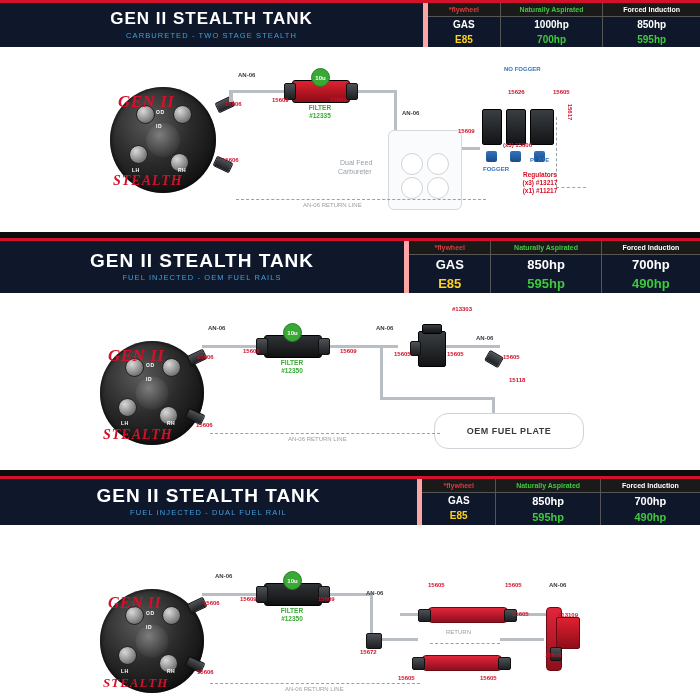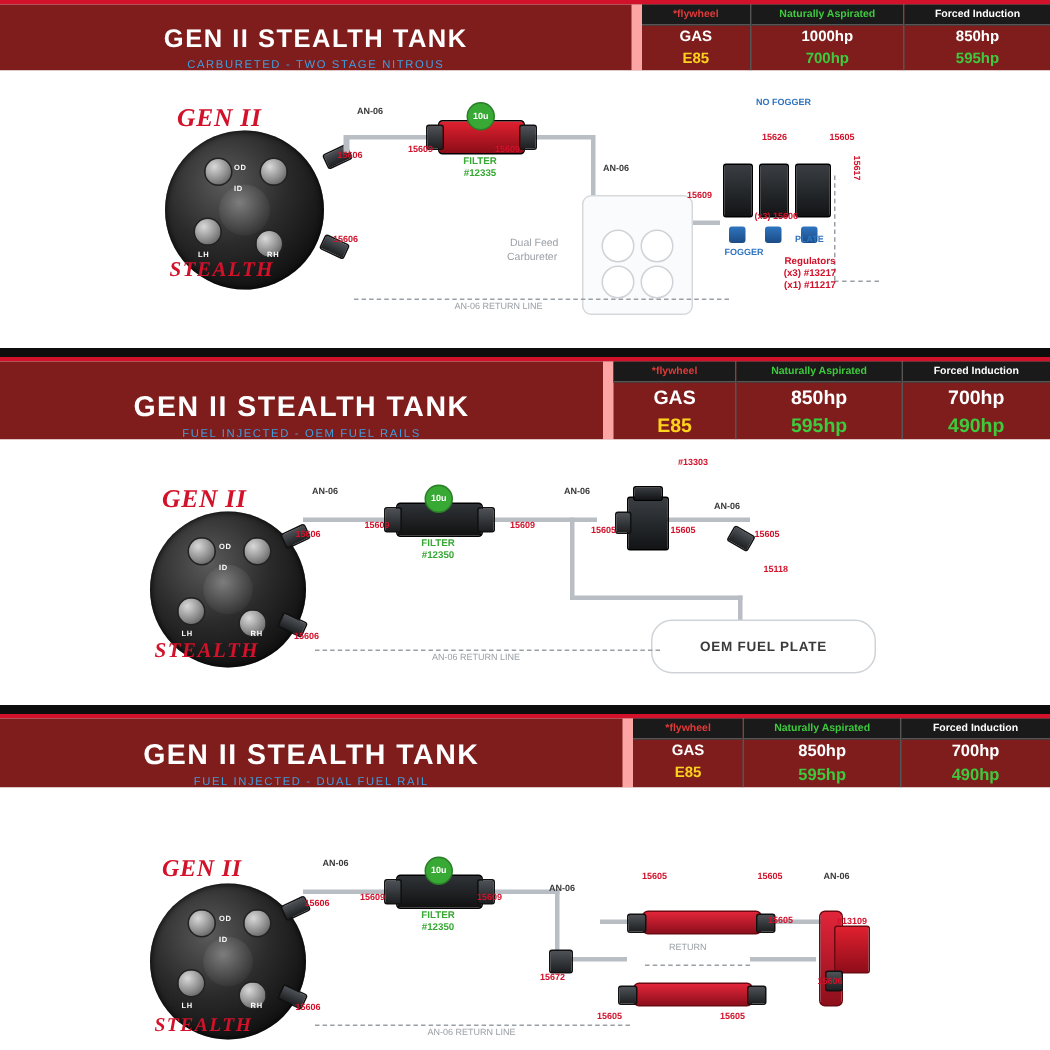--- a/index.html
+++ b/index.html
@@ -1,42 +1,42 @@
 <!DOCTYPE html>
 <html><head>
 <meta charset="utf-8">
 <style>
   html,body{margin:0;padding:0;background:#fff;}
   body{width:700px;height:700px;font-family:"Liberation Sans",sans-serif;position:relative;overflow:hidden;}
   .panel{position:absolute;left:0;width:700px;background:#fff;}
   .panel-inner{position:relative;width:700px;height:100%;}
-  .hdr{position:relative;height:44px;background:#7f1d1d;display:flex;align-items:flex-end;}
+  .hdr{position:relative;height:44px;background:#0f172a;display:flex;align-items:center;}
   .hdr .title-wrap{flex:1;display:flex;flex-direction:column;align-items:center;justify-content:center;}
   .hdr .title{color:#fff;font-weight:bold;letter-spacing:1px;font-size:17px;line-height:18px;}
   .hdr .sub{color:#3f9fe0;font-size:7.5px;letter-spacing:1.1px;margin-top:3px;}
   .redline{height:3px;background:#d2112a;width:100%;}
-  .spec{display:flex;align-items:stretch;border-left:7px solid #fca5a5;}
+  .spec{display:flex;align-items:stretch;border-left:5px solid #fca5a5;}
   .spec .col{display:flex;flex-direction:column;justify-content:flex-start;border-right:1px solid #555;}
   .spec .col:last-child{border-right:none;}
   .spec .ch{font-size:7px;font-weight:bold;text-align:center;padding:3px 6px;color:#fff;background:#1a1a1a;border-bottom:1px solid #555;white-space:nowrap;}
   .spec .ch.red{color:#e03a3a;}
   .spec .ch.green{color:#3ec93e;}
   .spec .ch.wht{color:#ffffff;}
   .spec .cell{font-size:10px;font-weight:bold;text-align:center;padding:2px 6px;white-space:nowrap;}
   .spec .cell.white{color:#fff;}
   .spec .cell.yellow{color:#ffd21e;}
   .spec .cell.green{color:#3ec93e;}
   .body{position:relative;background:#fff;}
   .blkbar{position:absolute;left:0;width:700px;background:#0d0d0d;}
 
   
   .wheel{position:absolute;border-radius:50%;background:radial-gradient(circle at 38% 33%, #5a5a5a 0%, #2b2b2b 42%, #141414 72%, #050505 100%);box-shadow:0 0 4px #000 inset;}
   .wheel .hub{position:absolute;left:50%;top:50%;transform:translate(-50%,-50%);border-radius:50%;background:radial-gradient(circle at 40% 35%,#7d7d7d,#1e1e1e);}
   .bolt{position:absolute;border-radius:50%;background:radial-gradient(circle at 35% 30%,#d9d9d9,#8d8d8d 55%,#4a4a4a 100%);border:1px solid #222;}
-  .genii{position:absolute;color:#d2112a;font-weight:bold;font-style:italic;font-family:"Liberation Serif",serif;letter-spacing:0.5px;}
+  .genii{position:absolute;color:#d2112a;font-weight:bold;font-style:italic;font-family:"Liberation Serif",serif;letter-spacing:0.5px;margin-top:23px;}
   .stealth{position:absolute;color:#d2112a;font-weight:bold;font-style:italic;font-family:"Liberation Serif",serif;letter-spacing:1px;}
   .wlabel{position:absolute;color:#fff;font-size:5px;font-weight:bold;letter-spacing:0.5px;}
 
   
   .line{position:absolute;background:#b9bec4;}
   .line.dash{background:none;border-top:1px dashed #9aa0a6;height:0;}
   .lbl{position:absolute;font-size:6px;color:#3a3a3a;font-weight:bold;white-space:nowrap;}
   .lbl.red{color:#d2112a;}
   .lbl.grey{color:#9aa0a6;font-weight:normal;}
   .lbl.blue{color:#2f74c0;}
@@ -55,21 +55,21 @@
 </style>
 </head>
 <body>
 
 <div class="panel" style="top:0px;height:232px;">
   <div class="panel-inner">
     <div class="redline" style="position:absolute;top:0;left:0;"></div>
     <div class="hdr" style="position:absolute;top:3px;left:0;right:0;height:44px;">
       <div class="title-wrap">
         <div class="title">GEN II STEALTH TANK</div>
-        <div class="sub">CARBURETED - TWO STAGE NITROUS</div>
+        <div class="sub">CARBURETED - TWO STAGE STEALTH</div>
       </div>
       <div class="spec" style="width:272px;">
         <div class="col" style="width:72px;">
           <div class="ch red">*flywheel</div>
           <div class="cell white">GAS</div>
           <div class="cell yellow">E85</div>
         </div>
         <div class="col" style="width:102px;">
           <div class="ch green">Naturally Aspirated</div>
           <div class="cell white">1000hp</div>

